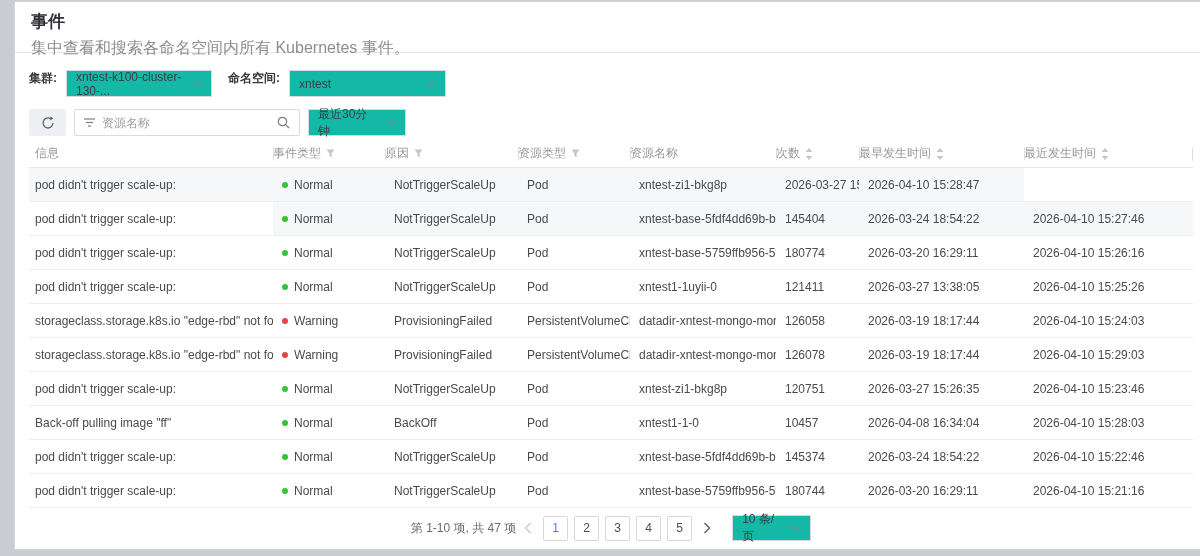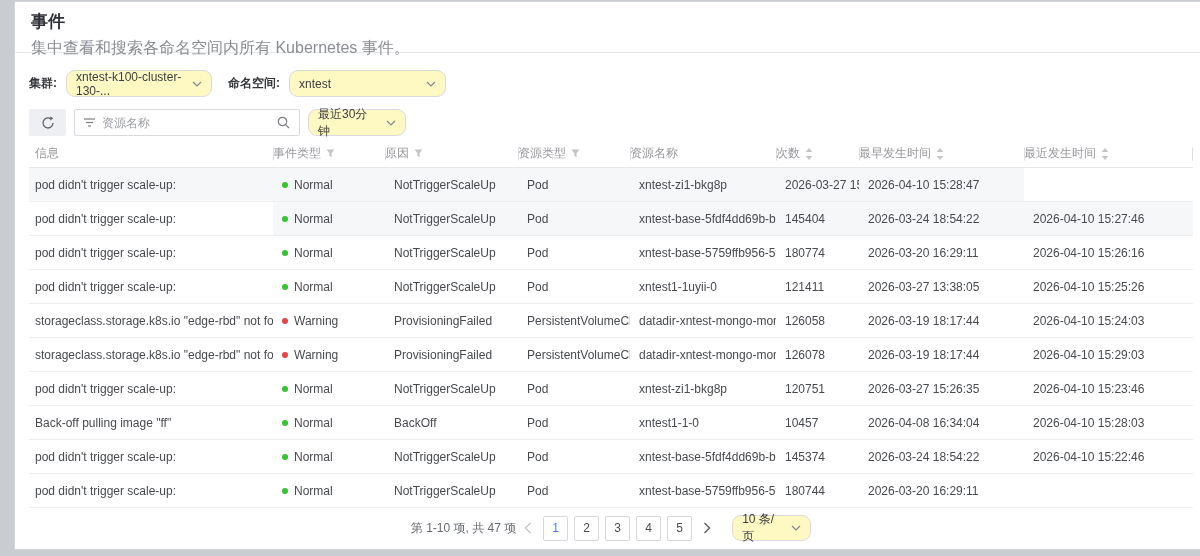--- a/index.html
+++ b/index.html
@@ -11,24 +11,24 @@
   }
   .frame {
     position:absolute; left:14px; top:1px; width:1194px; height:549px;
     background:#fff; border:1px solid #d4d6da;
   }
   
   .page-header { height:51px; padding:10px 16px 0; border-bottom:1px solid #e5e7ea; }
   .page-title { font-size:17px; font-weight:bold; color:#2f3136; line-height:20px; }
   .page-subtitle { font-size:16px; color:#8a8d93; margin-top:6px; }
   
-  .filter-row { margin:17px 14px 12px; height:27px; display:flex; align-items:center; }
+  .filter-row { margin:17px 14px 12px; height:27px; display:flex; }
   .flabel { font-weight:bold; color:#35373b; margin-right:9px; }
   .select {
-    height:27px; border:1px solid #d8dade; border-radius:9px; background:#fef9c3;
+    height:27px; border:1px solid #d8dade; border-radius:1px; background:#14b8a6;
     display:flex; align-items:center; justify-content:space-between;
     padding:6px 9px; color:#3c3e42; cursor:pointer;
   }
   .select .chev { flex:none; margin-left:8px; }
   .w146 { width:146px; margin-right:16px; }
   .w157 { width:157px; }
   .w98  { width:98px; }
   .toolbar-row { margin:8px 14px 0; height:27px; display:flex; align-items:center; }
   .refresh-btn {
     width:37px; height:27px; background:#edeff3; border:none; border-radius:2px;
@@ -458,20 +458,23 @@
           </div>
           <div class="cell">
             <span>xntest-base-5759ffb956-5fpfv</span>
           </div>
           <div class="cell">
             <span>180744</span>
           </div>
           <div class="cell">
             <span>2026-03-20 16:29:11</span>
           </div>
+          <div class="cell">
+            <span>2026-04-10 15:21:16</span>
+          </div>
         </div>
       </div>
   </div>
 
   <div class="footer">
     <span class="summary">第 1-10 项, 共 47 项</span>
     <div class="pager" id="pager">
         <span class="pg-chev">
           <svg width="8" height="12" viewBox="0 0 8 12">
             <polyline points="6.5,1 1.5,6 6.5,11" fill="none" stroke="#c6c8cd" stroke-width="1.4"></polyline>

